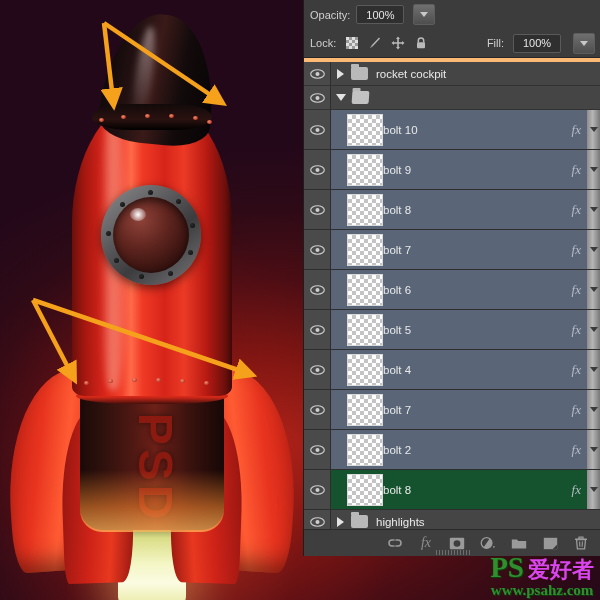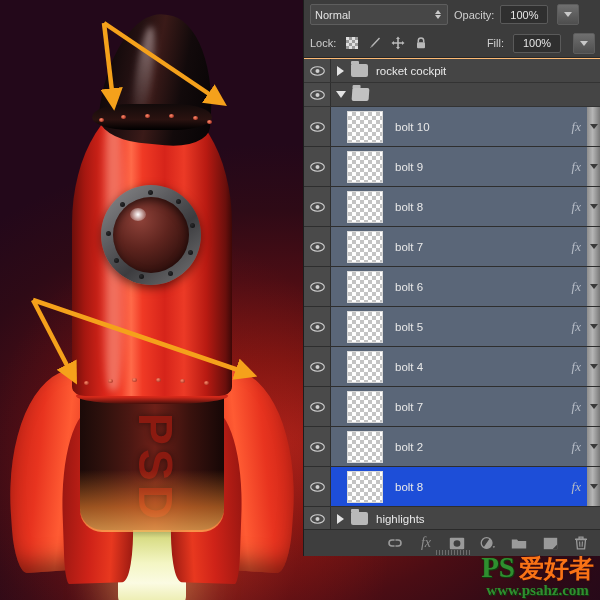--- a/index.html
+++ b/index.html
@@ -175,21 +175,21 @@
   .checker{
     width:12px;height:12px;
     background-image:
       linear-gradient(45deg,#9a9a9a 25%,transparent 25%,transparent 75%,#9a9a9a 75%),
       linear-gradient(45deg,#9a9a9a 25%,transparent 25%,transparent 75%,#9a9a9a 75%);
     background-size:6px 6px;background-position:0 0,3px 3px;background-color:#e0e0e0;
   }
   .spacer{flex:1;}
 
   
-  .layer-list{flex:1;background:#1d4ed8;overflow:hidden;position:relative;border-top:1px solid #fdba74;}
+  .layer-list{flex:1;background:#14532d;overflow:hidden;position:relative;border-top:4px solid #fdba74;}
   .lrow{display:flex;align-items:center;height:39px;border-bottom:1px solid #2e2e2e;position:relative;}
   .lrow.group{height:23px;background:#454545;border-bottom:1px solid #333;}
   .lrow.sel{background:#5a6678;}
   .eye{
     width:26px;flex:0 0 26px;height:100%;background:#4a4a4a;
     display:flex;align-items:center;justify-content:center;border-right:1px solid #2e2e2e;
   }
   .lrow.group .eye{background:#4a4a4a;}
   .eye svg{display:block;}
   .disc{flex:0 0 9px;display:flex;align-items:center;justify-content:center;margin-left:5px;}
@@ -201,21 +201,21 @@
   }
   .folder:before{content:"";position:absolute;left:0;top:-3px;width:8px;height:3px;background:#b9b9b9;border-radius:1px 1px 0 0;}
   .folder.open{background:#c2c2c2;transform:skewX(-4deg);}
   .thumb{
     flex:0 0 34px;width:34px;height:30px;margin-left:16px;border:1px solid #d9d9d9;
     background-image:
       linear-gradient(45deg,#c4c4c4 25%,transparent 25%,transparent 75%,#c4c4c4 75%),
       linear-gradient(45deg,#c4c4c4 25%,transparent 25%,transparent 75%,#c4c4c4 75%);
     background-size:8px 8px;background-position:0 0,4px 4px;background-color:#fff;
   }
-  .lname{margin-left:12px;color:#e9e9e9;font-size:11.5px;flex:1;white-space:nowrap;}
+  .lname{color:#e9e9e9;font-size:11.5px;flex:1;white-space:nowrap;}
   .lrow.group .lname{margin-left:8px;}
   .fxlab{color:#b6bcc6;font-style:italic;font-size:13px;margin-right:6px;font-family:"Liberation Serif",serif;}
   .fxarrow{
     flex:0 0 14px;width:14px;height:39px;margin-right:0;
     background:linear-gradient(90deg,#8d8d8d,#b6b6b6 40%,#6f6f6f);
     display:flex;align-items:center;justify-content:center;
   }
   .fxarrow i{width:0;height:0;border-left:4px solid transparent;border-right:4px solid transparent;border-top:5px solid #3a3a3a;}
 
   
@@ -232,21 +232,21 @@
     opacity:.85;
   }
   
   #wm{position:absolute;right:6px;bottom:2px;display:flex;flex-direction:column;align-items:center;line-height:1;}
   #wm .wm-top{display:flex;align-items:baseline;gap:4px;}
   #wm .ps{
     font-family:"Liberation Serif",serif;font-weight:bold;font-size:29px;
     color:#2f8f2f;
     text-shadow:0 0 2px #0d3f0d,1px 1px 0 #113f11;
   }
-  #wm .cn{font-size:25px;color:#f97316;font-weight:bold;text-shadow:0 0 2px #3a0a0a;}
+  #wm .cn{font-size:22px;color:#d946ef;font-weight:bold;text-shadow:0 0 2px #3a0a0a;}
   #wm .url{font-family:"Liberation Serif",serif;font-weight:bold;font-size:15px;color:#2f8f2f;text-shadow:1px 1px 0 #0d3f0d;margin-top:1px;}
 </style>
 </head>
 <body>
 
 <div id="stage">
 
   <div id="artwork">
     <div class="bg"></div>
     <div class="bg2"></div>
@@ -312,27 +312,20 @@
       <path d="M33,300 L247,373" stroke="#F5A11B" stroke-width="4.5" fill="none" marker-end="url(#ahead)"></path>
 
       <path d="M492,123 L548,288 L444,443" stroke="#F5A11B" stroke-width="5.5" fill="none" stroke-linejoin="miter" marker-start="url(#ahead)" marker-end="url(#ahead)"></path>
     </svg>
   </div>
 
   <div id="panel">
 
     <div class="pnl-top">
       <div class="row-blend">
-        <div class="select">
-          <span class="lbl">Normal</span>
-          <span class="stepper">
-            <i class="up"></i>
-              <i class="dn"></i>
-          </span>
-        </div>
         <span class="fld-label">Opacity:</span>
         <div class="numbox">100%</div>
         <div class="numarrow">
             <i></i>
           </div>
       </div>
 
       <div class="row-lock">
         <span class="fld-label">Lock:</span>
         <span class="lock-ico">

